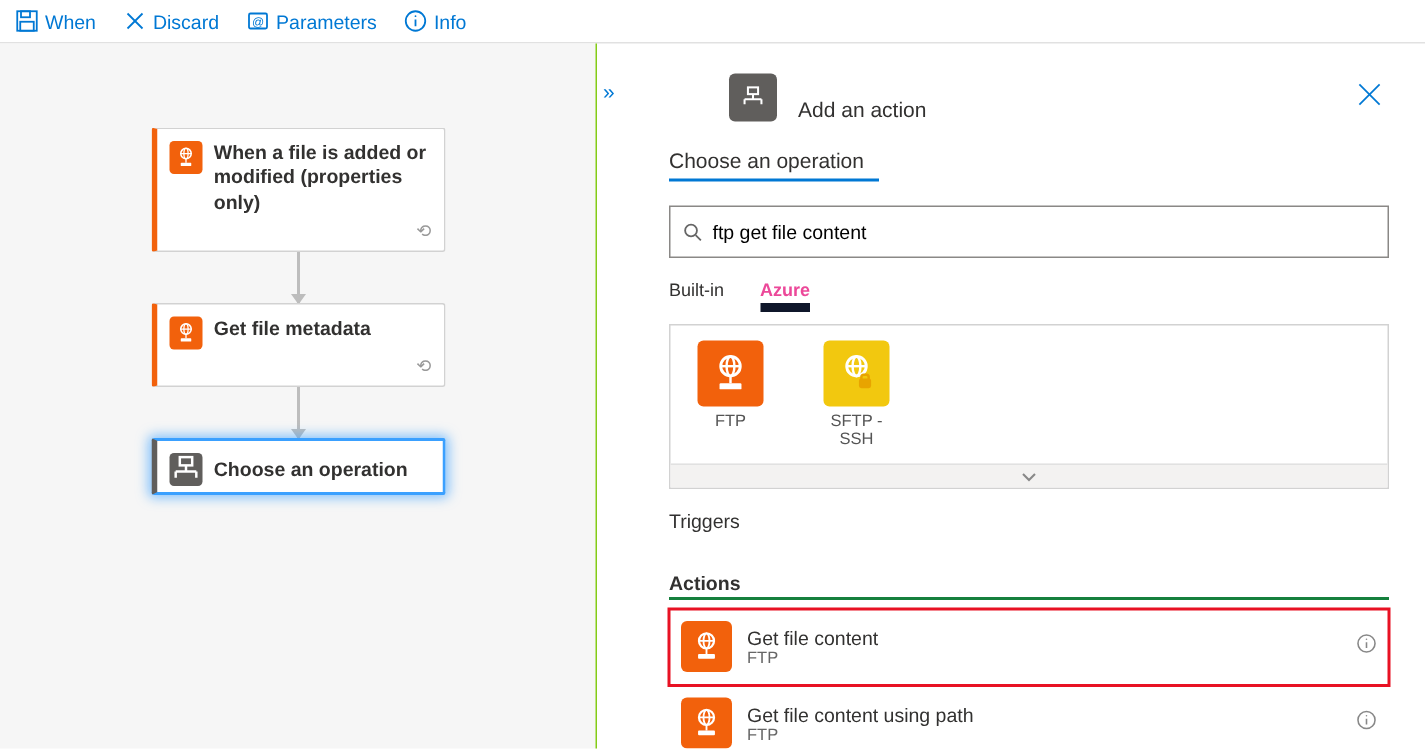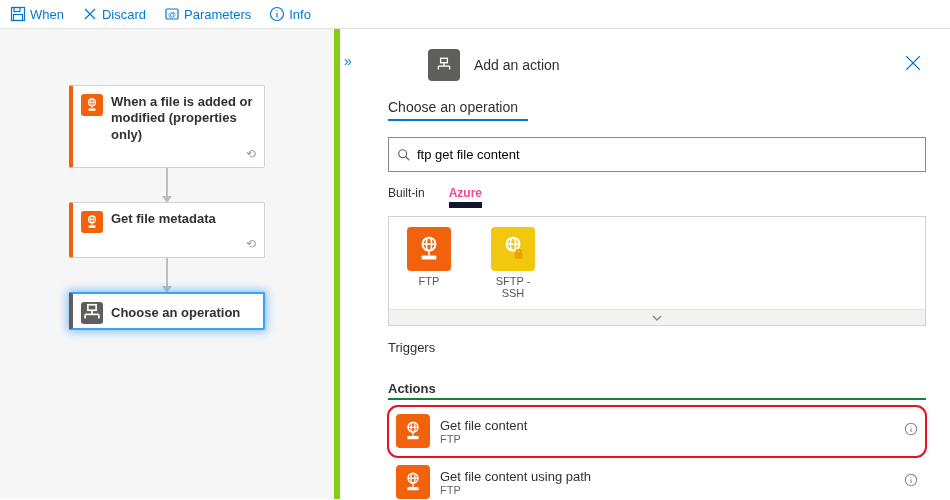--- a/index.html
+++ b/index.html
@@ -1,36 +1,36 @@
 <!DOCTYPE html>
 <html><head>
 <meta charset="utf-8">
 <style>
   * { box-sizing: border-box; margin: 0; padding: 0; font-family: "Segoe UI", Arial, sans-serif; }
   body { background: #fff; width: 950px; height: 500px; overflow: hidden; color: #323130; }
   .toolbar { display: flex; align-items: center; gap: 18px; padding: 6px 10px; border-bottom: 1px solid #e1e1e1; font-size: 13px; color: #0078d4; }
   .toolbar .tb-item { display: flex; align-items: center; gap: 4px; cursor: pointer; }
   .toolbar .tb-item svg { width: 16px; height: 16px; }
   .main { display: flex; height: calc(100% - 30px); }
-  .canvas { width: 340px; background: #f6f6f6; position: relative; border-right: 6px solid #84cc16; padding-top: 56px; }
+  .canvas { width: 398px; background: #f6f6f6; position: relative; border-right: 1px solid #84cc16; padding-top: 56px; }
   .panel { flex: 1; padding: 20px 24px 0 24px; position: relative; overflow: hidden; }
   
   .card { width: 196px; margin: 0 auto; background: #fff; border: 1px solid #d2d2d2; border-left: 4px solid #F2610C; border-radius: 2px; position: relative; }
   .card-head { display: flex; align-items: flex-start; gap: 8px; padding: 8px 10px 4px 8px; font-size: 13px; font-weight: 600; line-height: 1.25; }
   .card .link-ind { display:block; text-align:right; padding: 0 8px 6px 0; color:#999; font-size:12px;}
   .conn { width: 2px; height: 34px; background: #bdbdbd; margin: 0 auto; position: relative; }
   .conn::after { content:""; position:absolute; bottom:-1px; left:-4px; border-left:5px solid transparent; border-right:5px solid transparent; border-top:7px solid #bdbdbd;}
   .card.selected { border: 2px solid #3aa0ff; border-left: 4px solid #605e5c; box-shadow: 0 0 8px 2px rgba(58,160,255,0.6); }
   .card.selected .card-head { align-items:center; }
   .ftp-icon { width:22px; height:22px; border-radius:3px; background:#F2610C; display:flex; align-items:center; justify-content:center; flex-shrink:0; }
   .ftp-icon svg { width:14px; height:14px; }
   .op-icon { width:22px; height:22px; border-radius:3px; background:#605e5c; display:flex; align-items:center; justify-content:center; flex-shrink:0; }
   
   .collapse-toggle { position:absolute; left:4px; top:24px; color:#0078d4; font-size:14px; cursor:pointer; }
-  .panel-header { display:flex; align-items:center; gap:14px; margin-left:24px;padding-left:40px; }
+  .panel-header { display:flex; align-items:flex-end; gap:14px; margin-left:24px;padding-left:40px; }
   .panel-header .op-icon-lg { width:32px; height:32px; border-radius:4px; background:#605e5c; display:flex; align-items:center; justify-content:center;}
   .panel-title { font-size:14px; color:#323130; }
   .close-btn { margin-left:auto; color:#0078d4; font-size:18px; cursor:pointer; padding:4px;}
   .sub-title { margin: 18px 0 4px 24px; font-size:14px; color:#323130; }
   .sub-underline { width:140px; height:2px; background:#0078d4; margin-left:24px; }
   .search-wrap { margin:16px 0 0 24px; }
   .search-box { display:flex; align-items:center; border:1px solid #8a8886; height:35px; padding:0 8px; gap:6px; }
   .search-box input { border:none; outline:none; font-size:13px; flex:1; }
   .tabs-row { margin:14px 0 8px 24px; display:flex; gap:24px; font-size:12px; }
   .tabs-row .tab { cursor:pointer; padding-bottom:2px; }
@@ -39,21 +39,21 @@
   .connectors-row { display:flex; gap:28px; padding-bottom:10px; }
   .conn-item { text-align:center; font-size:11px; color:#555; cursor:pointer; width:56px;}
   .conn-item .tile { width:44px; height:44px; border-radius:4px; margin:0 auto 4px; display:flex; align-items:center; justify-content:center; }
   .tile.ftp { background:#F2610C; }
   .tile.sftp { background:#F2C80F; }
   .exp-bar { height:16px; background:#f3f2f1; border-top:1px solid #e1e1e1; display:flex; align-items:center; justify-content:center; color:#888; font-size:10px; margin:0 -12px; cursor:pointer;}
   .tabs-row2 { margin:14px 0 6px 24px; display:flex; gap:24px; font-size:13px;flex-direction:column; }
   .tabs-row2 .tab { cursor:pointer; padding-bottom:2px; }
   .tabs-row2 .tab.active { font-weight:600; border-bottom:2px solid #15803d; }
   .actions-list { margin-left:24px; }
-  .action-row { display:flex; align-items:center; gap:10px; padding:8px 8px; cursor:pointer; border-bottom:1px solid #f0f0f0;border-radius:10px; }
+  .action-row { display:flex; align-items:center; gap:10px; padding:8px 8px; cursor:pointer; border-bottom:1px solid #f0f0f0; }
   .action-row.hl { outline:2px solid #e81123; outline-offset:-1px; }
   .action-row .ftp-tile { width:34px; height:34px; border-radius:4px; background:#F2610C; display:flex; align-items:center; justify-content:center; flex-shrink:0;}
   .action-row .txt .t1 { font-size:13px; color:#323130; }
   .action-row .txt .t2 { font-size:11px; color:#666; }
   .action-row .info { margin-left:auto; color:#888; }
 </style>
 </head>
 <body>
 
 <div class="toolbar">

